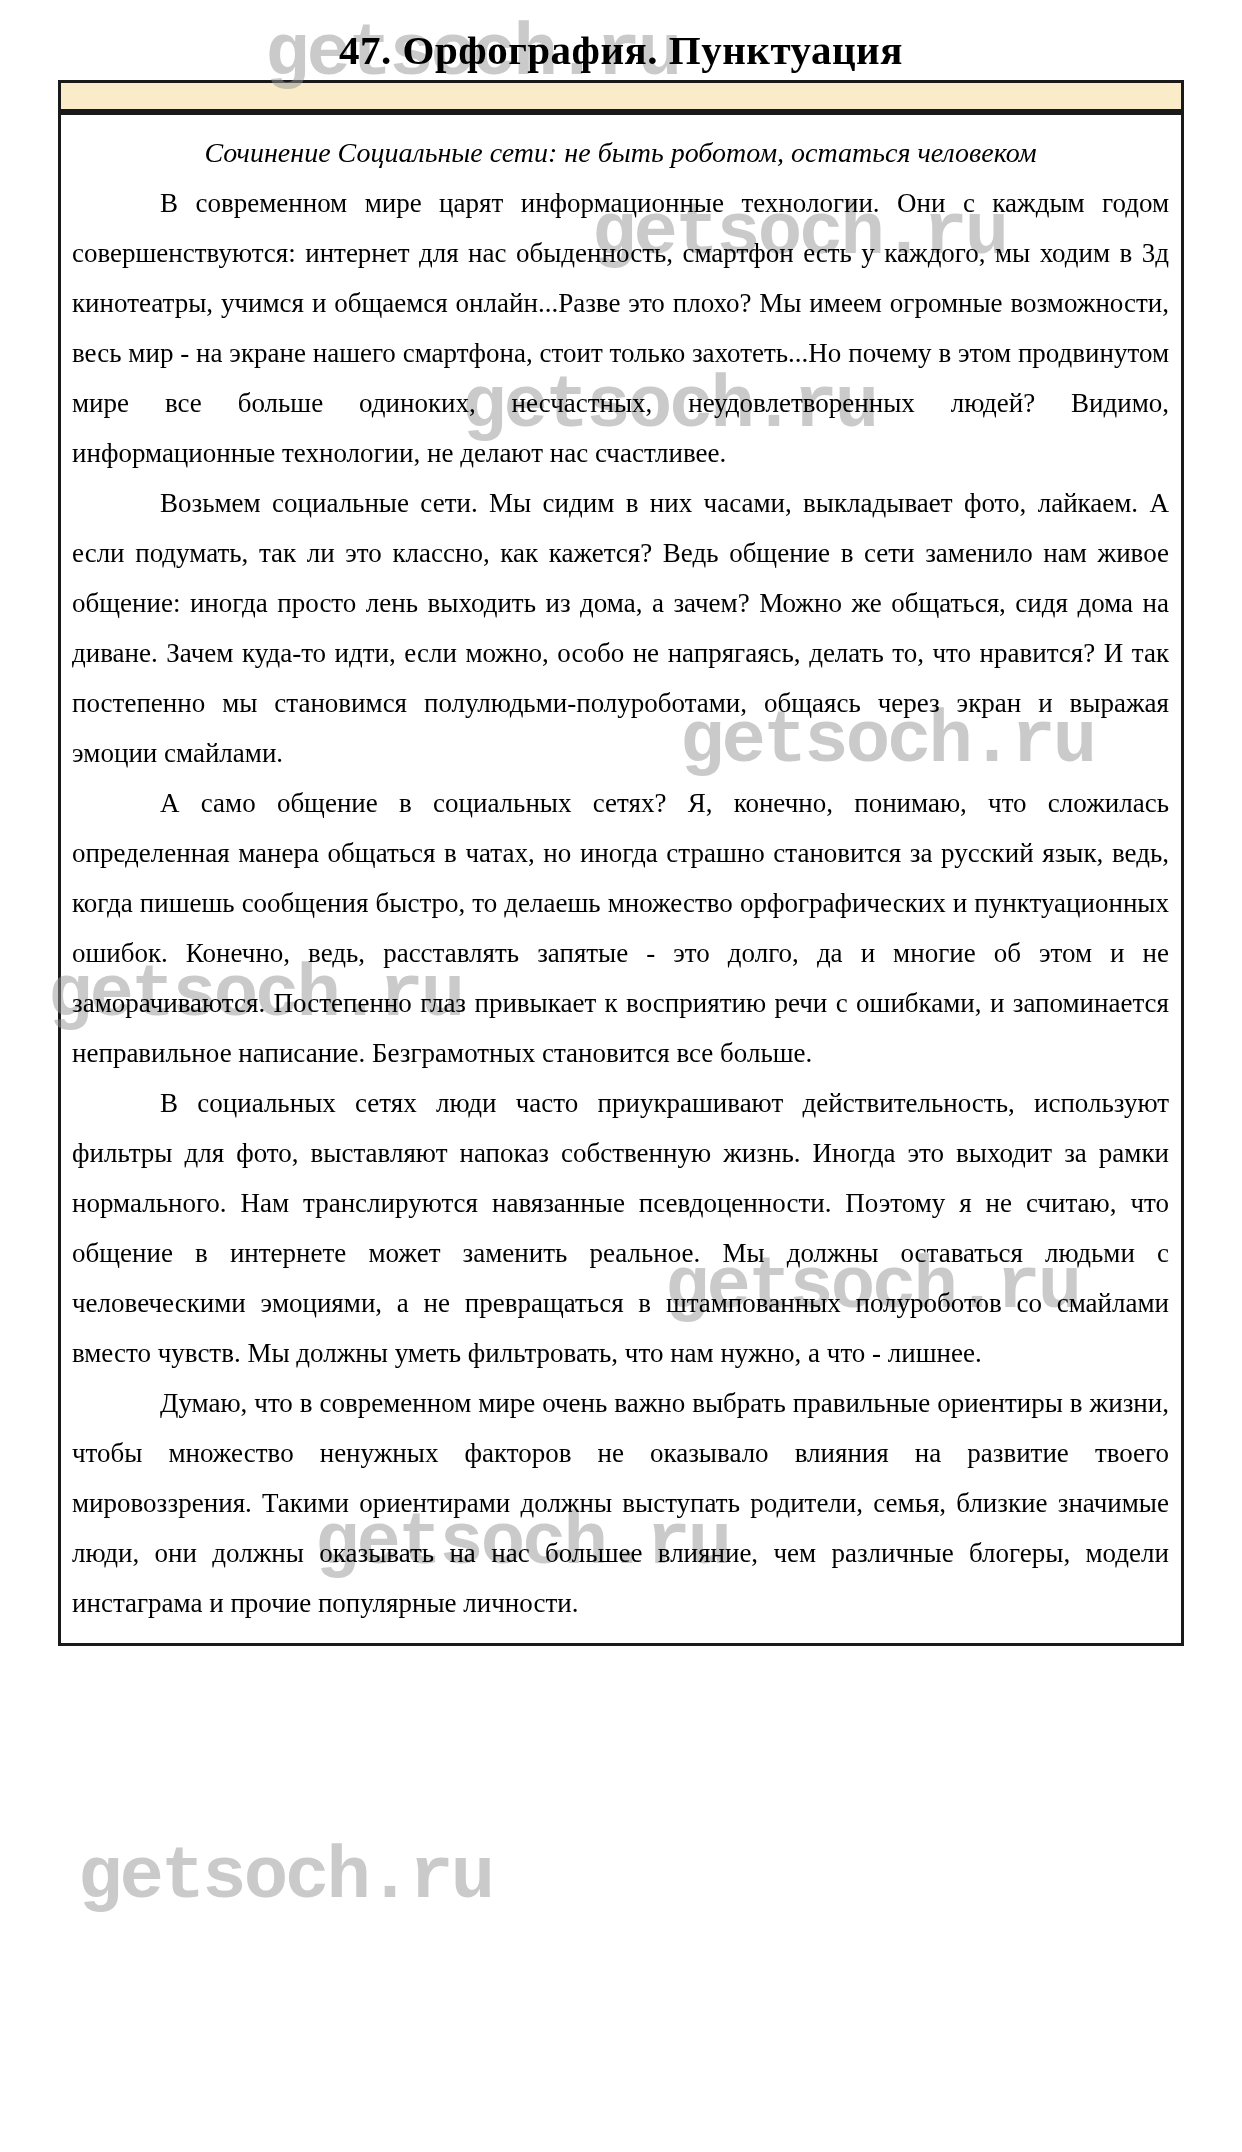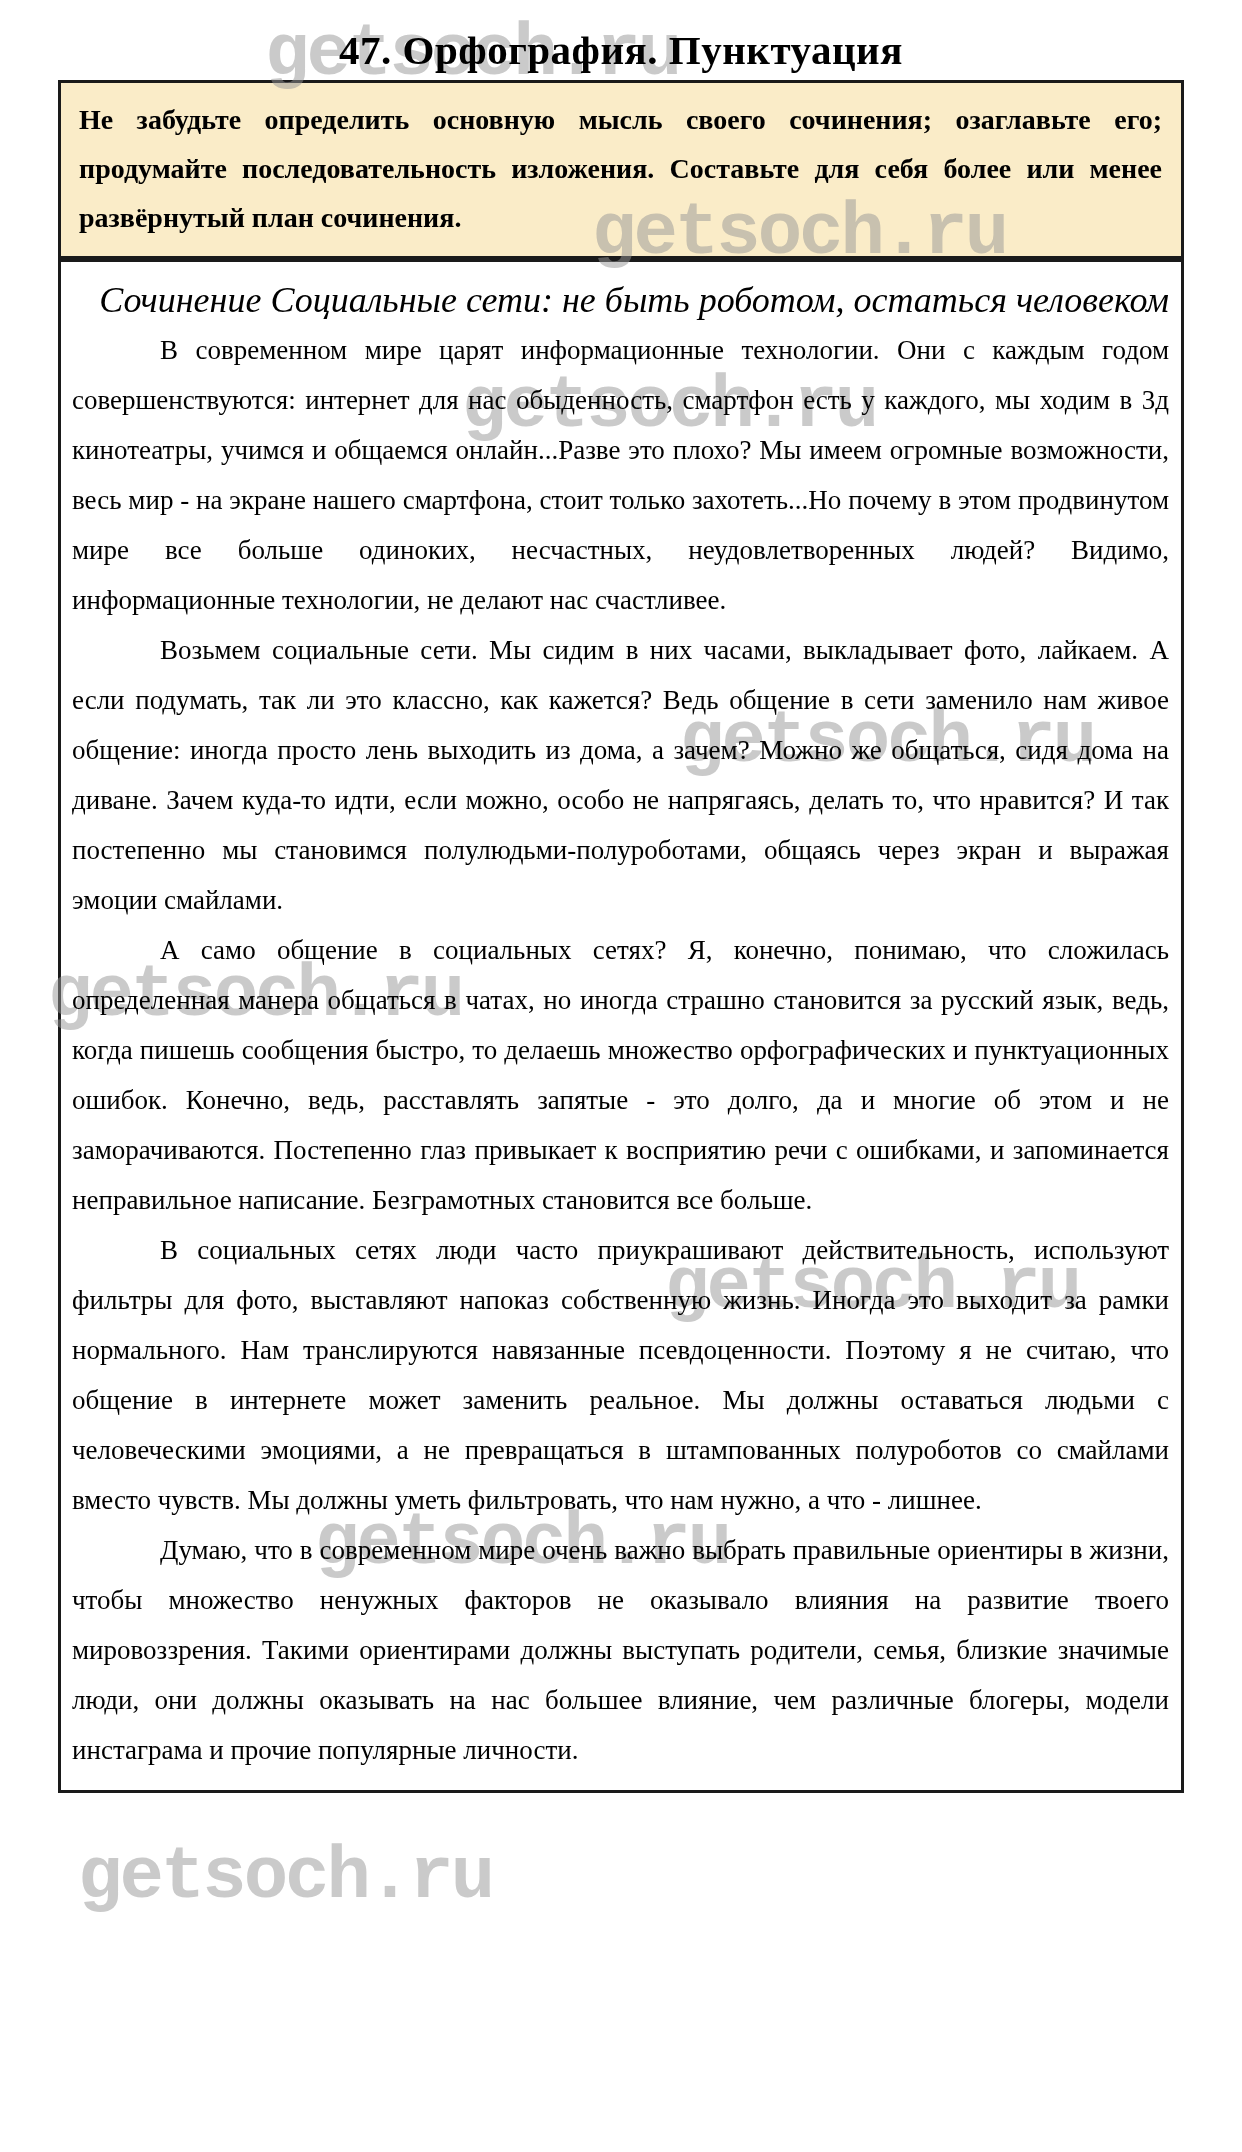--- a/index.html
+++ b/index.html
@@ -44,24 +44,24 @@
     text-align:justify;
     position:relative;
     z-index:2;
   }
   .essay-box{
     background:#ffffff;
     padding:13px 12px 15px 11px;
   }
   .essay-title{
     margin:0;
-    font-size:36px;
+    font-size:28px;
     line-height:50px;
     font-style:italic;
-    text-align:right;
+    text-align:center;
     position:relative;
     z-index:2;
   }
   .essay-box p.essay-par{
     margin:0;
     font-size:27px;
     line-height:50px;
     text-align:justify;
     text-indent:88px;
     position:relative;
@@ -88,21 +88,20 @@
   .wm6{left:665px;top:1250px;}
   .wm7{left:315px;top:1506px;}
   .wm8{left:78px;top:1840px;}
 </style>
 </head>
 <body>
 
 <h1 class="page-title">47. Орфография. Пунктуация</h1>
 
 <section class="box task-box">
-  <p>Не забудьте определить основную мысль своего сочинения; озаглавьте его; продумайте последовательность изложения. Составьте для себя более или менее развёрнутый план сочинения.</p>
 </section>
 
 <section class="box essay-box">
   <p class="essay-title">Сочинение Социальные сети: не быть роботом, остаться человеком</p>
   <p class="essay-par">В современном мире царят информационные технологии. Они с каждым годом совершенствуются: интернет для нас обыденность, смартфон есть у каждого, мы ходим в 3д кинотеатры, учимся и общаемся онлайн...Разве это плохо? Мы имеем огромные возможности, весь мир - на экране нашего смартфона, стоит только захотеть...Но почему в этом продвинутом мире все больше одиноких, несчастных, неудовлетворенных людей? Видимо, информационные технологии, не делают нас счастливее.</p>
   <p class="essay-par">Возьмем социальные сети. Мы сидим в них часами, выкладывает фото, лайкаем. А если подумать, так ли это классно, как кажется? Ведь общение в сети заменило нам живое общение: иногда просто лень выходить из дома, а зачем? Можно же общаться, сидя дома на диване. Зачем куда-то идти, если можно, особо не напрягаясь, делать то, что нравится? И так постепенно мы становимся полулюдьми-полуроботами, общаясь через экран и выражая эмоции смайлами.</p>
   <p class="essay-par">А само общение в социальных сетях? Я, конечно, понимаю, что сложилась определенная манера общаться в чатах, но иногда страшно становится за русский язык, ведь, когда пишешь сообщения быстро, то делаешь множество орфографических и пунктуационных ошибок. Конечно, ведь, расставлять запятые - это долго, да и многие об этом и не заморачиваются. Постепенно глаз привыкает к восприятию речи с ошибками, и запоминается неправильное написание. Безграмотных становится все больше.</p>
   <p class="essay-par">В социальных сетях люди часто приукрашивают действительность, используют фильтры для фото, выставляют напоказ собственную жизнь. Иногда это выходит за рамки нормального. Нам транслируются навязанные псевдоценности. Поэтому я не считаю, что общение в интернете может заменить реальное. Мы должны оставаться людьми с человеческими эмоциями, а не превращаться в штампованных полуроботов со смайлами вместо чувств. Мы должны уметь фильтровать, что нам нужно, а что - лишнее.</p>
   <p class="essay-par">Думаю, что в современном мире очень важно выбрать правильные ориентиры в жизни, чтобы множество ненужных факторов не оказывало влияния на развитие твоего мировоззрения. Такими ориентирами должны выступать родители, семья, близкие значимые люди, они должны оказывать на нас большее влияние, чем различные блогеры, модели инстаграма и прочие популярные личности.</p>
 </section>

